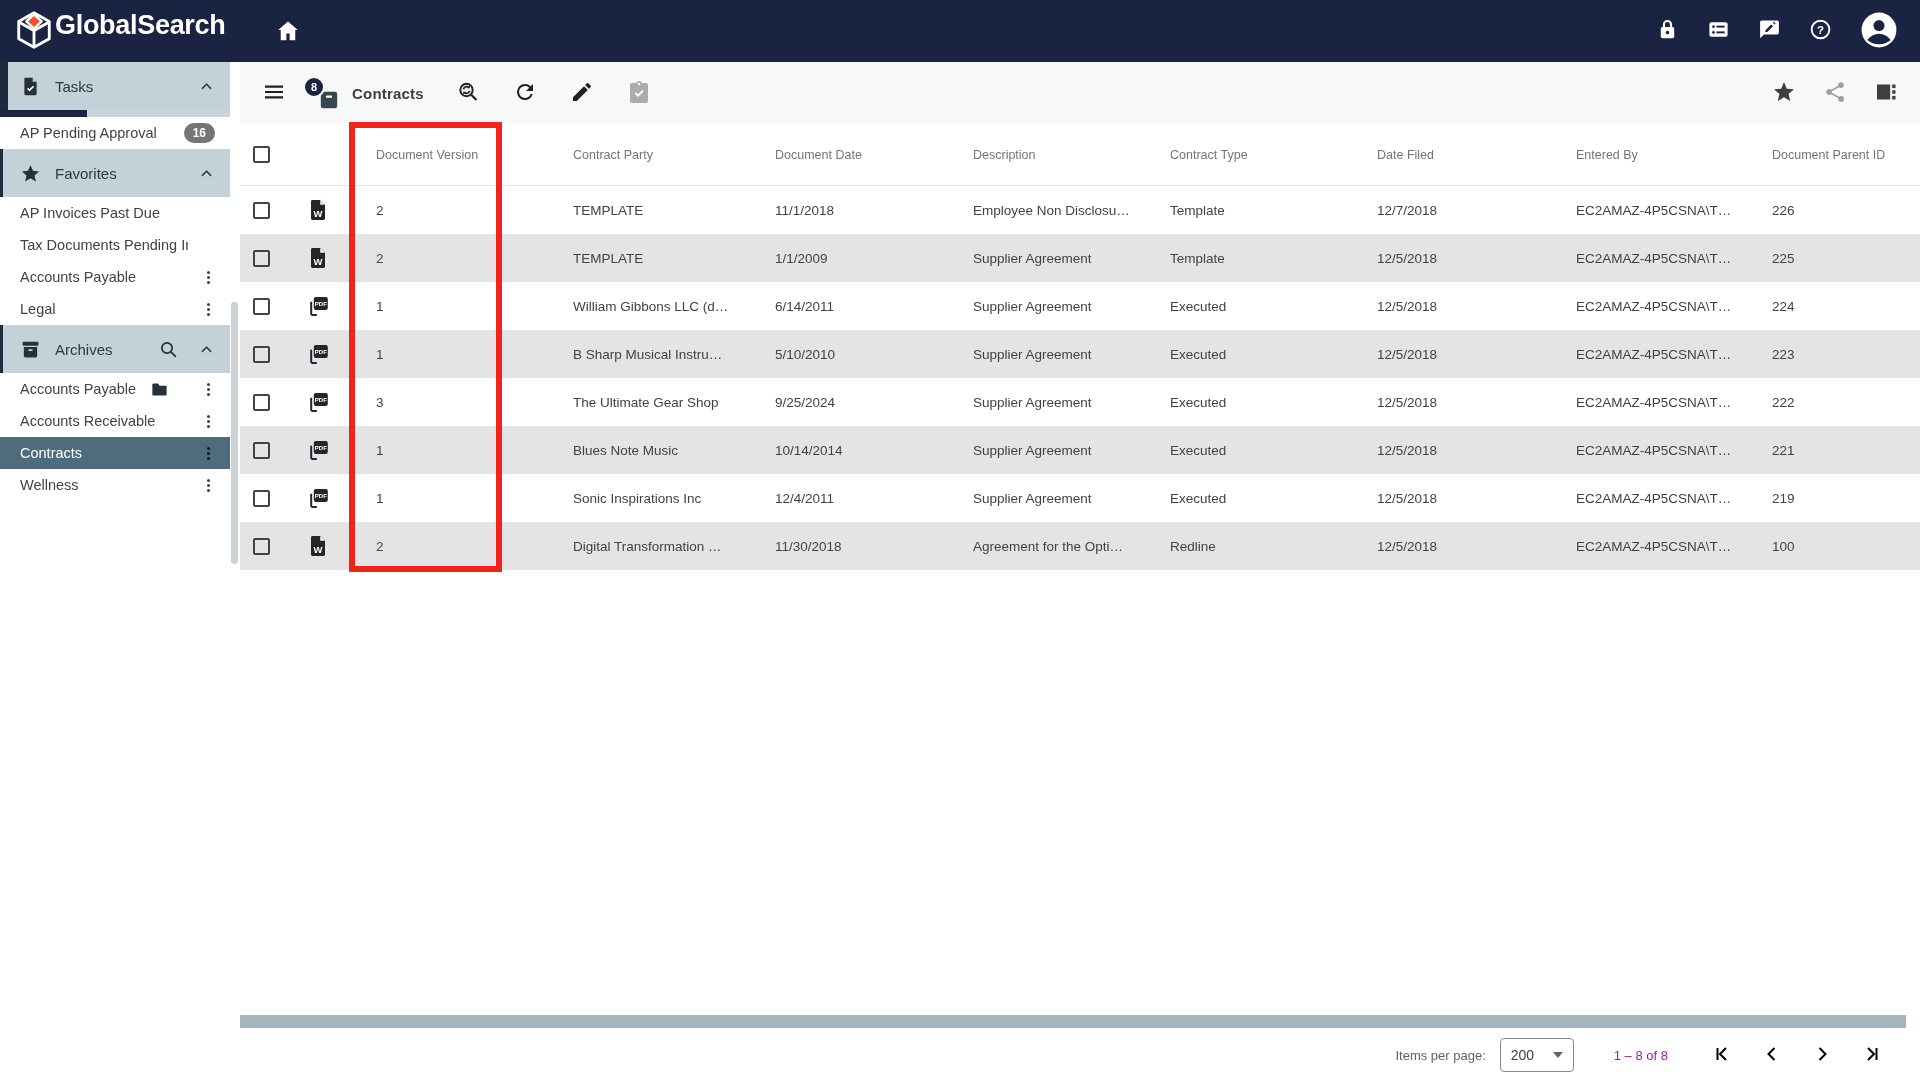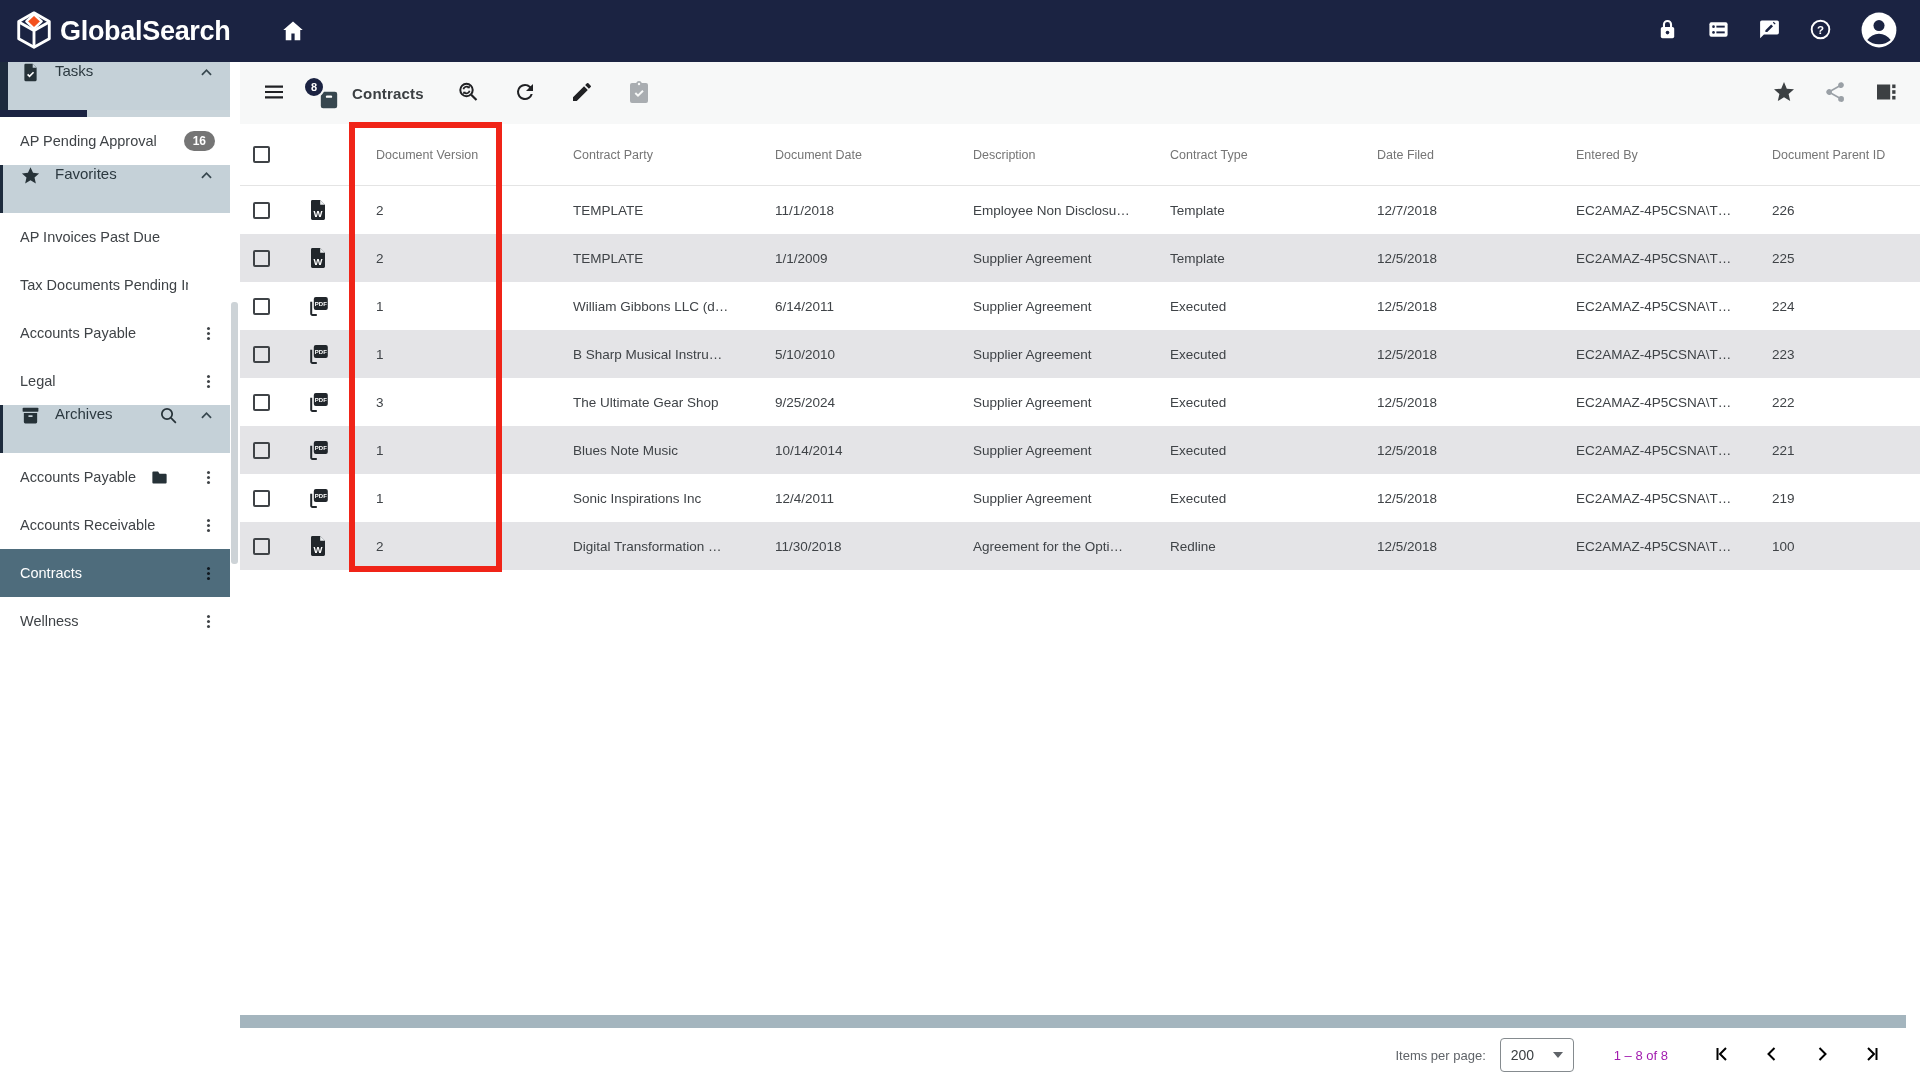--- a/index.html
+++ b/index.html
@@ -3,41 +3,41 @@
 <meta charset="utf-8">
 <style>
 *{margin:0;padding:0;box-sizing:border-box}
 html,body{width:1920px;height:1080px;overflow:hidden;background:#fff;font-family:"Liberation Sans",sans-serif;position:relative}
 button{background:none;border:0;cursor:pointer;padding:0;font-family:inherit}
 .icon{display:inline-flex}
 .icon svg{width:100%;height:100%;display:block}
 
 
 .navbar{position:absolute;left:0;top:0;width:1920px;height:62px;background:#1b2342;display:flex;align-items:center;z-index:8}
-.brand{display:flex;align-items:center;margin-left:13px;gap:5px}
+.brand{display:flex;margin-left:13px;}
 .brand .logo{width:42px;height:42px}
 .brand-text{color:#fff;font-size:27px;font-weight:bold;letter-spacing:-.3px}
 .home-btn{margin-left:50px;width:26px;height:26px}
 .home-btn .icon{width:26px;height:26px}
 .nav-right{margin-left:auto;display:flex;align-items:center;gap:28px;padding-right:22px}
 .nav-right .icon{width:23px;height:23px}
 .nav-right .avatar{width:38px;height:38px}
 
 
 .sidebar{position:absolute;left:0;top:62px;width:230px;bottom:0;background:#fff;z-index:6}
-.sb-header{height:48px;background:#c5d1d8;display:flex;align-items:flex-start;padding:0 13px 0 17px;border-left:3px solid #1d2b3d}
+.sb-header{height:48px;background:#c5d1d8;display:flex;align-items:center;padding:0 13px 0 17px;border-left:3px solid #1d2b3d}
 .sb-header.accent-wide{border-left-width:8px;padding-left:12px}
 .sb-header .icon{width:21px;height:21px;flex:0 0 auto}
 .sb-h-label{flex:1;margin-left:14px;font-size:15px;color:#2c3940}
 .sb-search{margin-right:17px}
 .chev{width:20px;height:20px}
 .sb-progress{height:7px;display:flex}
 .sb-progress .done{background:#1b2342}
 .sb-progress .rest{flex:1;background:#c9d4da}
-.sb-item{height:48px;display:flex;align-items:center;padding:0 12px 0 20px;font-size:14.5px;color:#3f4347}
+.sb-item{height:32px;display:flex;align-items:center;padding:0 12px 0 20px;font-size:14.5px;color:#3f4347}
 .sb-i-label{white-space:nowrap;overflow:hidden;max-width:168px}
 .sb-item .folder{width:19px;height:19px;margin-left:14px}
 .spacer{flex:1}
 .badge{background:#757575;color:#fff;font-size:12px;font-weight:bold;border-radius:10px;padding:3px 9px;margin-right:3px}
 .kebab{width:19px;height:19px;color:#3f4347}
 .sb-item.selected{background:#4e6c7c;color:#fff}
 .sb-item.selected .kebab{color:#10181f}
 .sidebar-scrollbar{position:absolute;left:230px;top:62px;width:9px;bottom:0;z-index:6}
 .vthumb{position:absolute;top:240px;height:262px;width:7px;left:1px;background:#cdd3d7;border-radius:3px}
 

